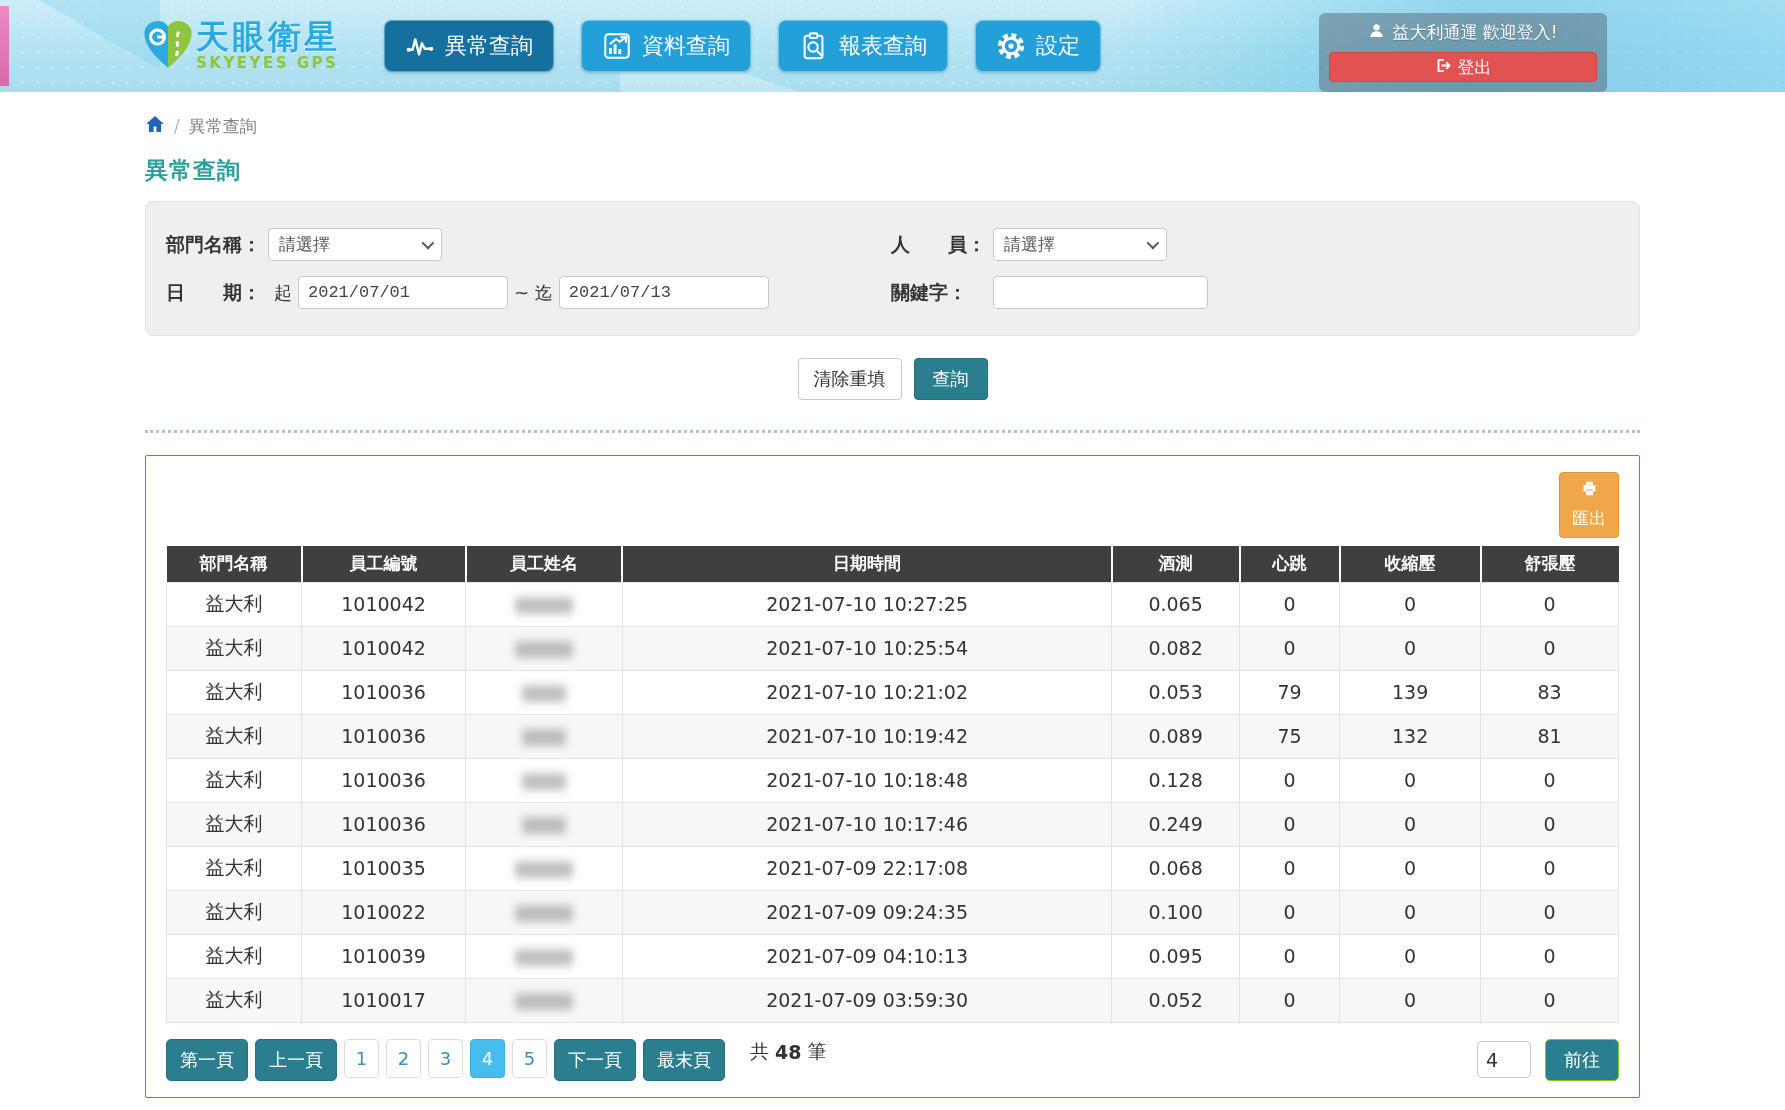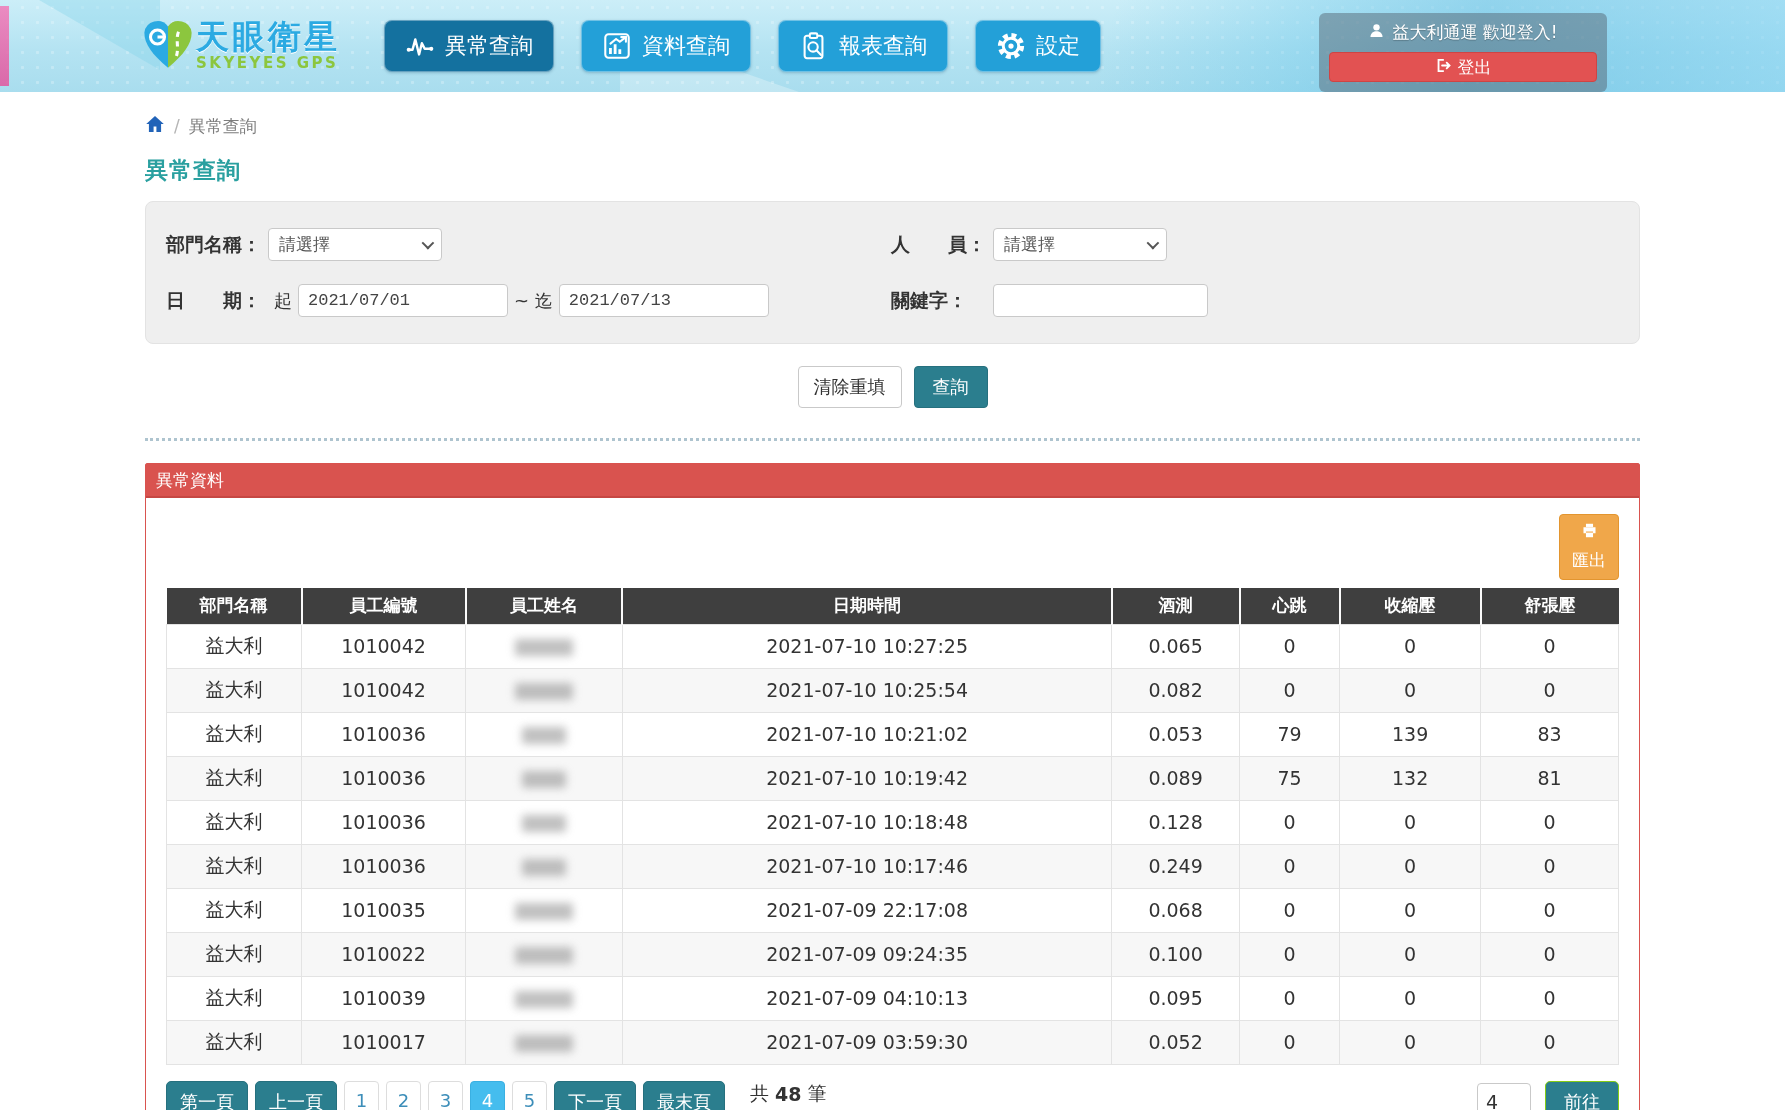--- a/index.html
+++ b/index.html
@@ -47,21 +47,21 @@
   .content { width:1495px; margin:0 auto 0 145px; padding-top:22px; }
 
   .breadcrumb { display:flex; align-items:center; gap:9px; font-size:17px; color:#8a8a8a; }
   .crumb-sep { color:#b5b5b5; }
   .crumb-current { color:#7d7d7d; }
 
   .page-title { margin-top:17px; font-size:23px; color:#2aa0a0; letter-spacing:1px; }
 
   .filter-panel { margin-top:15px; background:#efefef; border:1px solid #e3e3e3;
     border-radius:8px; padding:26px 20px; }
-  .form-grid { display:grid; grid-template-columns:725px 1fr; row-gap:23px; }
+  .form-grid { display:grid; grid-template-columns:725px 1fr; row-gap:15px; }
   .form-row { display:flex; align-items:center; }
   .flabel { display:inline-block; width:102px; font-weight:bold; font-size:19px; color:#333; }
   .prefix { font-size:18px; color:#333; margin:0 6px; }
   .sel { display:flex; align-items:center; justify-content:space-between; width:174px; height:33px;
     background:#fff; border:1px solid #c9c9c9; border-radius:4px; padding:0 10px;
     font-size:17px; color:#555; cursor:pointer; }
   .caret { width:9px; height:9px; border-right:2px solid #555; border-bottom:2px solid #555;
     transform:rotate(45deg) translateY(-2px); }
   .inp { height:33px; border:1px solid #c9c9c9; border-radius:4px; padding:0 9px;
     font-size:17px; color:#444; background:#fff; font-family:Liberation Mono, monospace; }
@@ -247,21 +247,20 @@
   </div>
 
   <div class="action-row">
     <button class="btn-reset">清除重填</button>
     <button class="btn-search">查詢</button>
   </div>
 
   <hr class="dotted-sep">
 
   <div class="data-panel">
-    <div class="panel-head">異常資料</div>
 
     <div class="export-row">
       <button class="btn-export">
         <span>
           <svg width="17" height="17" viewBox="0 0 24 24" fill="#fff">
               <rect x="7" y="2.5" width="10" height="4.5"></rect>
               <path d="M3.5 7.5 h17 v8.5 h-3.5 v-2.5 h-10 v2.5 h-3.5 z"></path>
               <rect x="7" y="15" width="10" height="6.5"></rect>
             </svg>
         </span>

